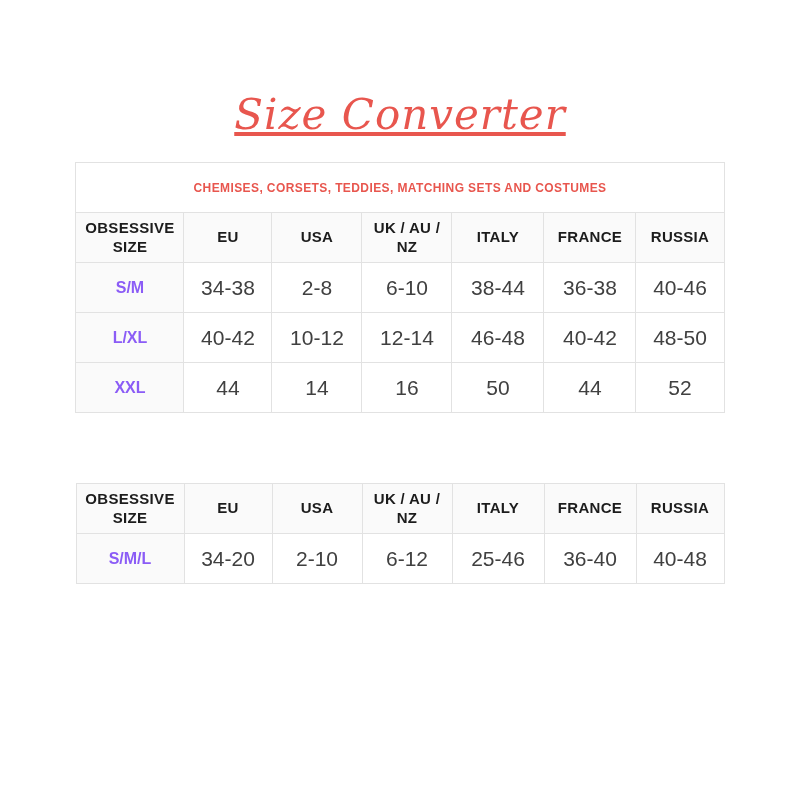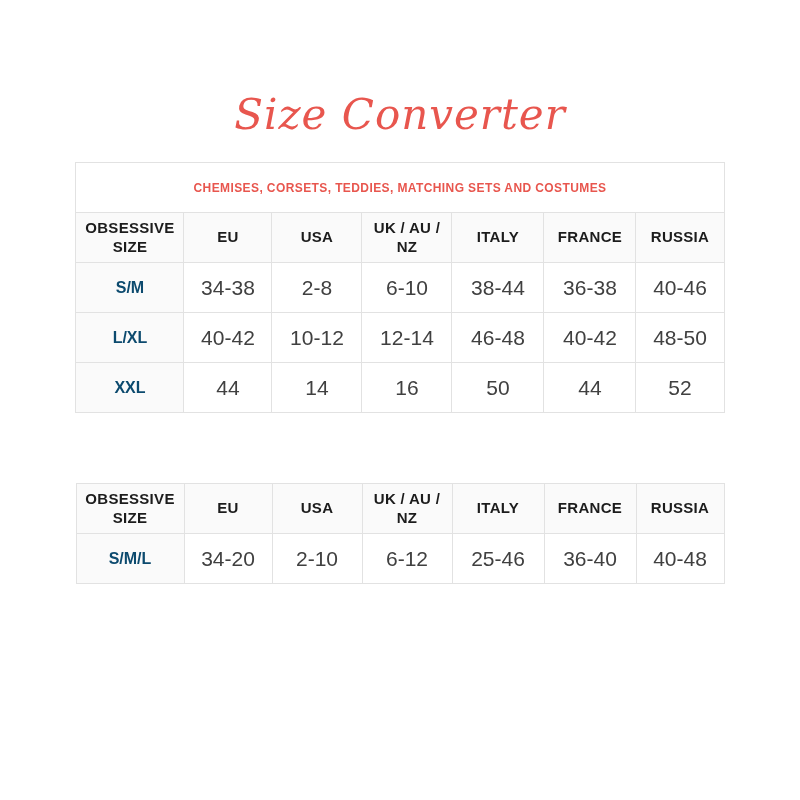--- a/index.html
+++ b/index.html
@@ -26,20 +26,21 @@
     padding-top: 92px;
     text-align: center;
     font-family: "DejaVu Serif", serif;
     font-style: italic;
     font-weight: 400;
     font-size: 42px;
     line-height: 1.1;
     color: var(--accent);
     letter-spacing: 1px;
     margin-bottom: 24px;
+    text-decoration: underline;
   }
   .size-table {
     width: 648px;
     margin: 0 auto 70px auto;
     border-collapse: collapse;
     table-layout: fixed;
   }
   .size-table th,
   .size-table td {
     border: 1px solid var(--border);
@@ -59,21 +60,21 @@
     font-weight: bold;
     font-size: 15px;
     color: #1c1c1c;
     letter-spacing: 0.3px;
     line-height: 1.25;
     background: var(--header-bg);
   }
   .row-label {
     font-weight: bold;
     font-size: 16px;
-    color: #0c4a6e;
+    color: #8b5cf6;
     background: var(--header-bg);
   }
   .value-cell {
     font-size: 21px;
     font-weight: normal;
     color: #404040;
     background: #ffffff;
   }
 </style>
 </head>

